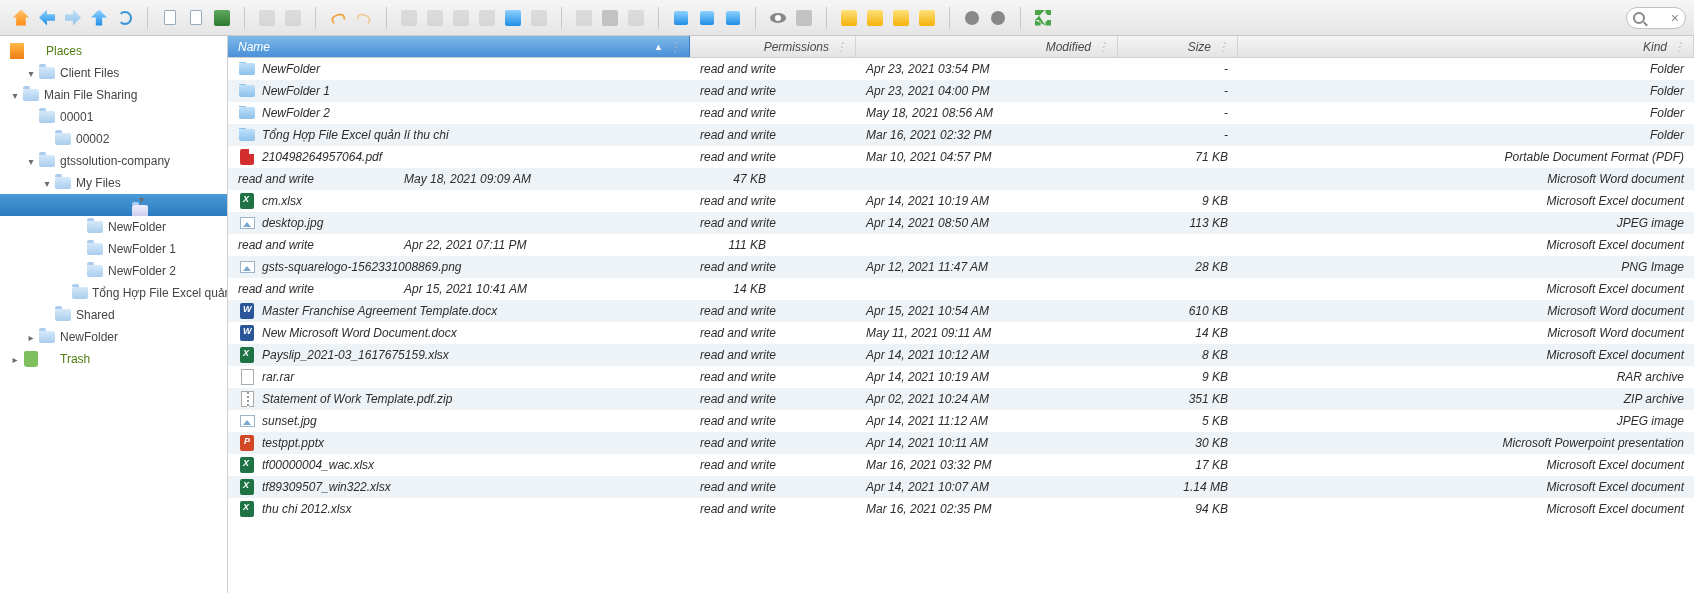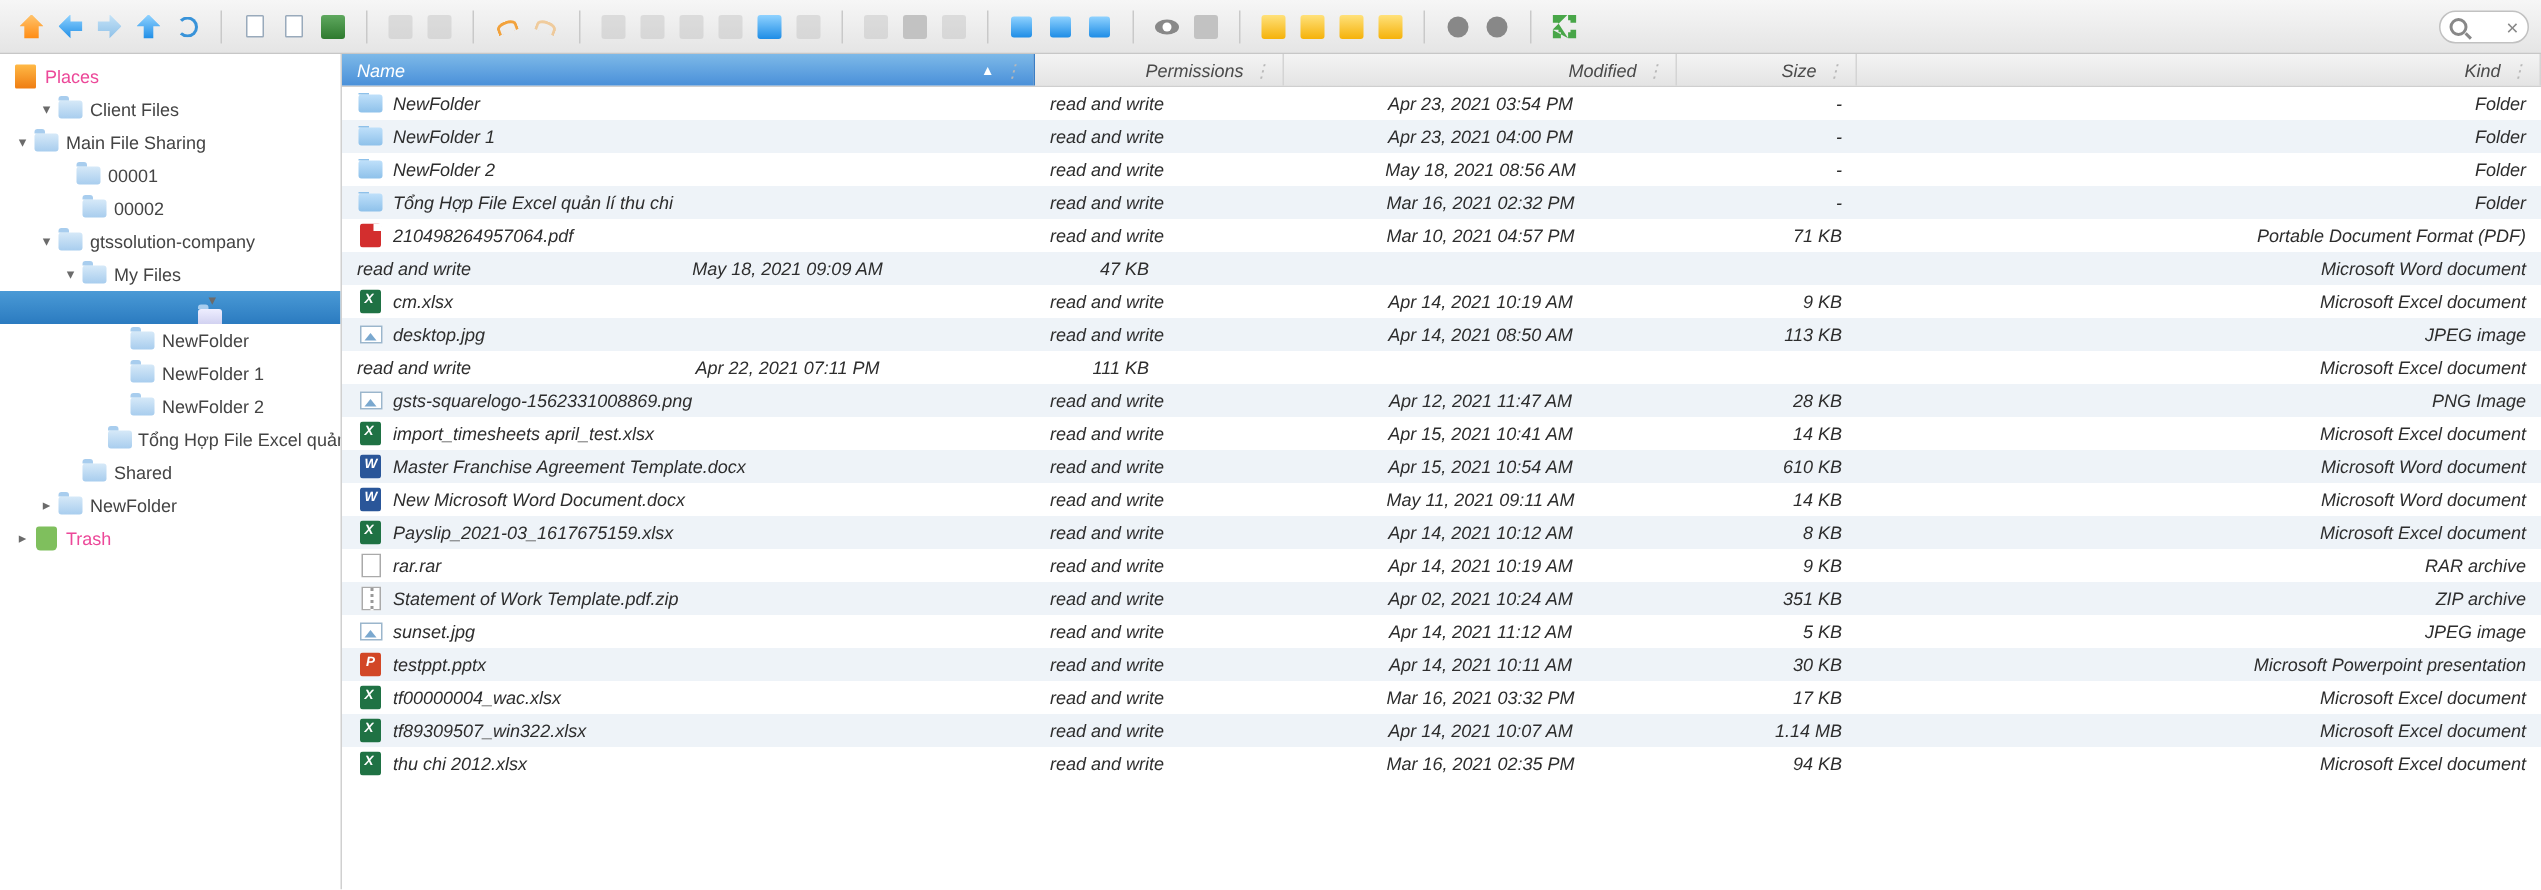--- a/index.html
+++ b/index.html
@@ -111,21 +111,21 @@
 .tw.exp::before{content:"▾";font-size:10px;}
 .tw.col::before{content:"▸";font-size:10px;}
 .tw.none::before{content:"";}
 .ticon{width:18px;height:16px;display:inline-flex;align-items:center;justify-content:center;margin-right:4px;}
 .fold { width:16px;height:12px;background:linear-gradient(#d6e9f8,#a8cdee);border-radius:2px;position:relative;}
 .fold::before{content:"";position:absolute;top:-3px;left:0;width:7px;height:3px;background:#a8cdee;border-radius:2px 2px 0 0;}
 .tree-row.selected .fold{background:linear-gradient(#eef,#cce);}
 .orange-book{width:14px;height:16px;background:linear-gradient(#ffb946,#ef7d12);border-radius:1px;}
 .trash{width:14px;height:16px;background:#7fbf5d;border-radius:2px 2px 3px 3px;}
 .tlabel{color:#444;}
-.tree-row.dim .tlabel{color:#ec4899;}
+.tree-row.dim .tlabel{color:#4d7c0f;margin-left:16px;}
 
 
 .col-header{
   height:22px;background:linear-gradient(#f4f4f4,#e4e4e4);
   border-bottom:1px solid #cfcfcf;display:flex;align-items:center;
 }
 .col-header .col{
   border-right:1px solid #d4d4d4;height:100%;display:flex;align-items:center;
   padding:0 10px;font-size:12px;color:#4a4a4a;
 }
@@ -142,21 +142,21 @@
 
 
 .file-list{flex:1;overflow-y:auto;}
 .file-row{
   display:flex;align-items:center;height:22px;font-size:12px;color:#2d2d2d;
 }
 .file-row:nth-child(even){background:#eef3f8;}
 .file-row .c{padding:0 10px;display:flex;align-items:center;overflow:hidden;white-space:nowrap;}
 .c-name{flex:0 0 462px;}
 .c-perm{flex:0 0 166px;justify-content:flex-start;}
-.c-mod{flex:0 0 262px;justify-content:center;}
+.c-mod{flex:0 0 262px;justify-content:flex-start;}
 .c-size{flex:0 0 120px;justify-content:flex-end;}
 .c-kind{flex:1;justify-content:flex-end;}
 .ficon{width:18px;display:inline-flex;justify-content:center;margin-right:6px;}
 
 
 .fi-folder{width:16px;height:12px;background:linear-gradient(#bfe0fa,#8ec1ea);border-radius:2px;position:relative;}
 .fi-folder::before{content:"";position:absolute;top:-3px;left:0;width:7px;height:3px;background:#8ec1ea;border-radius:2px 2px 0 0;}
 .fi-pdf{width:14px;height:16px;background:#d32e2e;border-radius:2px;position:relative;}
 .fi-pdf::after{content:"";position:absolute;right:0;top:0;width:5px;height:5px;background:#fff;}
 .fi-doc{width:14px;height:16px;background:#2a5699;border-radius:2px;position:relative;}
@@ -331,21 +331,21 @@
           </span>
           <span class="tlabel">Client Files</span>
         </div>
         <div class="tree-row" style="padding-left: 8px;">
           <span class="tw exp"></span>
           <span class="ticon">
             <span class="fold"></span>
           </span>
           <span class="tlabel">Main File Sharing</span>
         </div>
-        <div class="tree-row" style="padding-left: 36px;">
+        <div class="tree-row" style="padding-left: 24px;">
           <span class="tw none"></span>
           <span class="ticon">
             <span class="fold"></span>
           </span>
           <span class="tlabel">00001</span>
         </div>
         <div class="tree-row" style="padding-left: 40px;">
           <span class="tw none"></span>
           <span class="ticon">
             <span class="fold"></span>
@@ -632,234 +632,228 @@
             <span>Apr 12, 2021 11:47 AM</span>
           </div>
           <div class="c c-size">
             <span>28 KB</span>
           </div>
           <div class="c c-kind">
             <span>PNG Image</span>
           </div>
         </div>
         <div class="file-row">
+          <div class="c c-perm">
+            <span>read and write</span>
+          </div>
+          <div class="c c-mod">
+            <span>Apr 15, 2021 10:41 AM</span>
+          </div>
+          <div class="c c-size">
+            <span>14 KB</span>
+          </div>
+          <div class="c c-kind">
+            <span>Microsoft Excel document</span>
+          </div>
+        </div>
+        <div class="file-row">
+          <div class="c c-name">
+            <span class="ficon">
+              <span class="fi-doc"></span>
+            </span>
+            <span>Master Franchise Agreement Template.docx</span>
+          </div>
+          <div class="c c-perm">
+            <span>read and write</span>
+          </div>
+          <div class="c c-mod">
+            <span>Apr 15, 2021 10:54 AM</span>
+          </div>
+          <div class="c c-size">
+            <span>610 KB</span>
+          </div>
+          <div class="c c-kind">
+            <span>Microsoft Word document</span>
+          </div>
+        </div>
+        <div class="file-row">
+          <div class="c c-name">
+            <span class="ficon">
+              <span class="fi-doc"></span>
+            </span>
+            <span>New Microsoft Word Document.docx</span>
+          </div>
+          <div class="c c-perm">
+            <span>read and write</span>
+          </div>
+          <div class="c c-mod">
+            <span>May 11, 2021 09:11 AM</span>
+          </div>
+          <div class="c c-size">
+            <span>14 KB</span>
+          </div>
+          <div class="c c-kind">
+            <span>Microsoft Word document</span>
+          </div>
+        </div>
+        <div class="file-row">
           <div class="c c-name">
             <span class="ficon">
               <span class="fi-xls"></span>
             </span>
-            <span>import_timesheets april_test.xlsx</span>
-          </div>
-          <div class="c c-perm">
-            <span>read and write</span>
-          </div>
-          <div class="c c-mod">
-            <span>Apr 15, 2021 10:41 AM</span>
-          </div>
-          <div class="c c-size">
-            <span>14 KB</span>
+            <span>Payslip_2021-03_1617675159.xlsx</span>
+          </div>
+          <div class="c c-perm">
+            <span>read and write</span>
+          </div>
+          <div class="c c-mod">
+            <span>Apr 14, 2021 10:12 AM</span>
+          </div>
+          <div class="c c-size">
+            <span>8 KB</span>
           </div>
           <div class="c c-kind">
             <span>Microsoft Excel document</span>
           </div>
         </div>
         <div class="file-row">
           <div class="c c-name">
             <span class="ficon">
-              <span class="fi-doc"></span>
-            </span>
-            <span>Master Franchise Agreement Template.docx</span>
-          </div>
-          <div class="c c-perm">
-            <span>read and write</span>
-          </div>
-          <div class="c c-mod">
-            <span>Apr 15, 2021 10:54 AM</span>
-          </div>
-          <div class="c c-size">
-            <span>610 KB</span>
-          </div>
-          <div class="c c-kind">
-            <span>Microsoft Word document</span>
-          </div>
-        </div>
-        <div class="file-row">
-          <div class="c c-name">
-            <span class="ficon">
-              <span class="fi-doc"></span>
-            </span>
-            <span>New Microsoft Word Document.docx</span>
-          </div>
-          <div class="c c-perm">
-            <span>read and write</span>
-          </div>
-          <div class="c c-mod">
-            <span>May 11, 2021 09:11 AM</span>
-          </div>
-          <div class="c c-size">
-            <span>14 KB</span>
-          </div>
-          <div class="c c-kind">
-            <span>Microsoft Word document</span>
+              <span class="fi-rar"></span>
+            </span>
+            <span>rar.rar</span>
+          </div>
+          <div class="c c-perm">
+            <span>read and write</span>
+          </div>
+          <div class="c c-mod">
+            <span>Apr 14, 2021 10:19 AM</span>
+          </div>
+          <div class="c c-size">
+            <span>9 KB</span>
+          </div>
+          <div class="c c-kind">
+            <span>RAR archive</span>
+          </div>
+        </div>
+        <div class="file-row">
+          <div class="c c-name">
+            <span class="ficon">
+              <span class="fi-zip"></span>
+            </span>
+            <span>Statement of Work Template.pdf.zip</span>
+          </div>
+          <div class="c c-perm">
+            <span>read and write</span>
+          </div>
+          <div class="c c-mod">
+            <span>Apr 02, 2021 10:24 AM</span>
+          </div>
+          <div class="c c-size">
+            <span>351 KB</span>
+          </div>
+          <div class="c c-kind">
+            <span>ZIP archive</span>
+          </div>
+        </div>
+        <div class="file-row">
+          <div class="c c-name">
+            <span class="ficon">
+              <span class="fi-img"></span>
+            </span>
+            <span>sunset.jpg</span>
+          </div>
+          <div class="c c-perm">
+            <span>read and write</span>
+          </div>
+          <div class="c c-mod">
+            <span>Apr 14, 2021 11:12 AM</span>
+          </div>
+          <div class="c c-size">
+            <span>5 KB</span>
+          </div>
+          <div class="c c-kind">
+            <span>JPEG image</span>
+          </div>
+        </div>
+        <div class="file-row">
+          <div class="c c-name">
+            <span class="ficon">
+              <span class="fi-ppt"></span>
+            </span>
+            <span>testppt.pptx</span>
+          </div>
+          <div class="c c-perm">
+            <span>read and write</span>
+          </div>
+          <div class="c c-mod">
+            <span>Apr 14, 2021 10:11 AM</span>
+          </div>
+          <div class="c c-size">
+            <span>30 KB</span>
+          </div>
+          <div class="c c-kind">
+            <span>Microsoft Powerpoint presentation</span>
           </div>
         </div>
         <div class="file-row">
           <div class="c c-name">
             <span class="ficon">
               <span class="fi-xls"></span>
             </span>
-            <span>Payslip_2021-03_1617675159.xlsx</span>
-          </div>
-          <div class="c c-perm">
-            <span>read and write</span>
-          </div>
-          <div class="c c-mod">
-            <span>Apr 14, 2021 10:12 AM</span>
-          </div>
-          <div class="c c-size">
-            <span>8 KB</span>
+            <span>tf00000004_wac.xlsx</span>
+          </div>
+          <div class="c c-perm">
+            <span>read and write</span>
+          </div>
+          <div class="c c-mod">
+            <span>Mar 16, 2021 03:32 PM</span>
+          </div>
+          <div class="c c-size">
+            <span>17 KB</span>
           </div>
           <div class="c c-kind">
             <span>Microsoft Excel document</span>
           </div>
         </div>
         <div class="file-row">
           <div class="c c-name">
             <span class="ficon">
-              <span class="fi-rar"></span>
-            </span>
-            <span>rar.rar</span>
-          </div>
-          <div class="c c-perm">
-            <span>read and write</span>
-          </div>
-          <div class="c c-mod">
-            <span>Apr 14, 2021 10:19 AM</span>
-          </div>
-          <div class="c c-size">
-            <span>9 KB</span>
-          </div>
-          <div class="c c-kind">
-            <span>RAR archive</span>
-          </div>
-        </div>
-        <div class="file-row">
-          <div class="c c-name">
-            <span class="ficon">
-              <span class="fi-zip"></span>
-            </span>
-            <span>Statement of Work Template.pdf.zip</span>
-          </div>
-          <div class="c c-perm">
-            <span>read and write</span>
-          </div>
-          <div class="c c-mod">
-            <span>Apr 02, 2021 10:24 AM</span>
-          </div>
-          <div class="c c-size">
-            <span>351 KB</span>
-          </div>
-          <div class="c c-kind">
-            <span>ZIP archive</span>
-          </div>
-        </div>
-        <div class="file-row">
-          <div class="c c-name">
-            <span class="ficon">
-              <span class="fi-img"></span>
-            </span>
-            <span>sunset.jpg</span>
-          </div>
-          <div class="c c-perm">
-            <span>read and write</span>
-          </div>
-          <div class="c c-mod">
-            <span>Apr 14, 2021 11:12 AM</span>
-          </div>
-          <div class="c c-size">
-            <span>5 KB</span>
-          </div>
-          <div class="c c-kind">
-            <span>JPEG image</span>
-          </div>
-        </div>
-        <div class="file-row">
-          <div class="c c-name">
-            <span class="ficon">
-              <span class="fi-ppt"></span>
-            </span>
-            <span>testppt.pptx</span>
-          </div>
-          <div class="c c-perm">
-            <span>read and write</span>
-          </div>
-          <div class="c c-mod">
-            <span>Apr 14, 2021 10:11 AM</span>
-          </div>
-          <div class="c c-size">
-            <span>30 KB</span>
-          </div>
-          <div class="c c-kind">
-            <span>Microsoft Powerpoint presentation</span>
-          </div>
-        </div>
-        <div class="file-row">
-          <div class="c c-name">
-            <span class="ficon">
               <span class="fi-xls"></span>
             </span>
-            <span>tf00000004_wac.xlsx</span>
-          </div>
-          <div class="c c-perm">
-            <span>read and write</span>
-          </div>
-          <div class="c c-mod">
-            <span>Mar 16, 2021 03:32 PM</span>
-          </div>
-          <div class="c c-size">
-            <span>17 KB</span>
+            <span>tf89309507_win322.xlsx</span>
+          </div>
+          <div class="c c-perm">
+            <span>read and write</span>
+          </div>
+          <div class="c c-mod">
+            <span>Apr 14, 2021 10:07 AM</span>
+          </div>
+          <div class="c c-size">
+            <span>1.14 MB</span>
           </div>
           <div class="c c-kind">
             <span>Microsoft Excel document</span>
           </div>
         </div>
         <div class="file-row">
           <div class="c c-name">
             <span class="ficon">
               <span class="fi-xls"></span>
             </span>
-            <span>tf89309507_win322.xlsx</span>
-          </div>
-          <div class="c c-perm">
-            <span>read and write</span>
-          </div>
-          <div class="c c-mod">
-            <span>Apr 14, 2021 10:07 AM</span>
-          </div>
-          <div class="c c-size">
-            <span>1.14 MB</span>
+            <span>thu chi 2012.xlsx</span>
+          </div>
+          <div class="c c-perm">
+            <span>read and write</span>
+          </div>
+          <div class="c c-mod">
+            <span>Mar 16, 2021 02:35 PM</span>
+          </div>
+          <div class="c c-size">
+            <span>94 KB</span>
           </div>
           <div class="c c-kind">
             <span>Microsoft Excel document</span>
           </div>
         </div>
-        <div class="file-row">
-          <div class="c c-name">
-            <span class="ficon">
-              <span class="fi-xls"></span>
-            </span>
-            <span>thu chi 2012.xlsx</span>
-          </div>
-          <div class="c c-perm">
-            <span>read and write</span>
-          </div>
-          <div class="c c-mod">
-            <span>Mar 16, 2021 02:35 PM</span>
-          </div>
-          <div class="c c-size">
-            <span>94 KB</span>
-          </div>
-          <div class="c c-kind">
-            <span>Microsoft Excel document</span>
-          </div>
-        </div>
       </div>
   </div>
 </div>
 
 </body></html>

